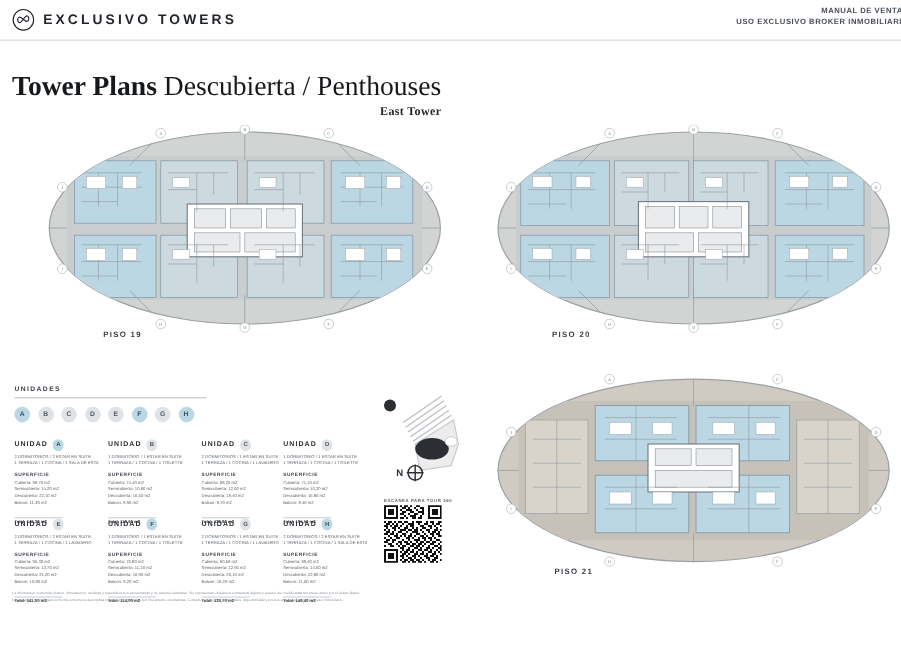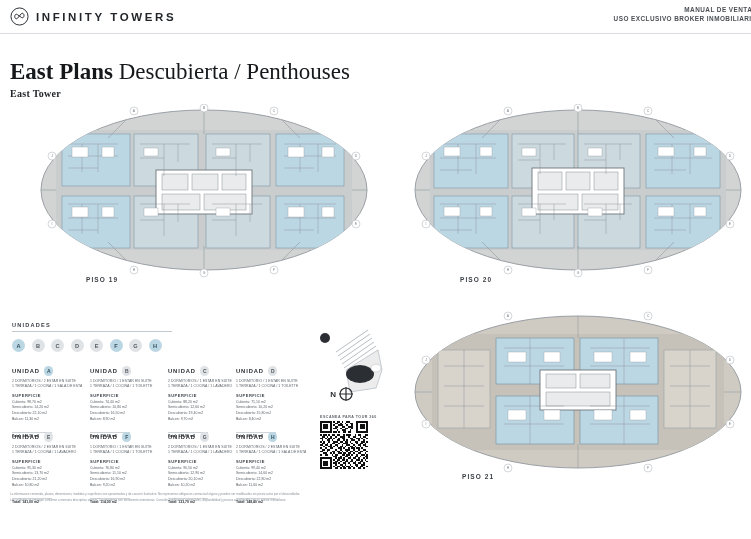--- a/index.html
+++ b/index.html
@@ -37,21 +37,21 @@
   
   .title-block{position:absolute;left:10px;top:60px;}
   .title{
     font-family:"Liberation Serif", serif;
     font-size:23px;line-height:1;color:#16191c;white-space:nowrap;
   }
   .title b{font-weight:700;}
   .title span{font-weight:400;}
   .subtitle{
     font-family:"Liberation Serif", serif;
-    font-size:10px;font-weight:700;margin-top:5px;letter-spacing:.3px;color:#22262a;
+    font-size:10px;font-weight:700;margin-top:5px;letter-spacing:.3px;color:#22262a;text-align:right;
   }
   
   .plan{position:absolute;}
   .plan-caption{
     position:absolute;font-size:6.5px;font-weight:700;letter-spacing:1.1px;
     color:#3a3f45;white-space:nowrap;
   }
   
   .units-head{
     position:absolute;left:12px;top:322px;
@@ -114,32 +114,32 @@
 </style>
 </head>
 <body>
 
 <div class="topbar">
   <div class="brand">
     <svg class="brand-mark" viewBox="0 0 40 40">
       <circle cx="20" cy="20" r="18" fill="none" stroke="#22262a" stroke-width="2"></circle>
       <path d="M10 20c0-4 3-6 5.5-4L24 22c2.5 2 5.5 0 5.5-4s-3-6-5.5-4L15.5 24c-2.5 2-5.5 0-5.5-4z" fill="none" stroke="#22262a" stroke-width="2"></path>
     </svg>
-    <div class="brand-name">INFINITY TOWERS</div>
+    <div class="brand-name">EXCLUSIVO TOWERS</div>
   </div>
   <div class="doc-meta">
     <div>MANUAL DE VENTAS</div>
     <div>USO EXCLUSIVO BROKER INMOBILIARIO</div>
   </div>
 </div>
 <div class="rule-top"></div>
 
 <div class="title-block">
   <div class="title">
-    <b>East Plans</b><span> Descubierta / Penthouses</span>
+    <b>Tower Plans</b><span> Descubierta / Penthouses</span>
   </div>
   <div class="subtitle">East Tower</div>
 </div>
 
 <div class="plan" style="left:38px;top:104px;">
   <svg width="332" height="182" viewBox="0 0 332 182">
     <defs>
       <clipPath id="c19">
           <ellipse cx="166" cy="86" rx="163" ry="80"></ellipse>
         </clipPath>

